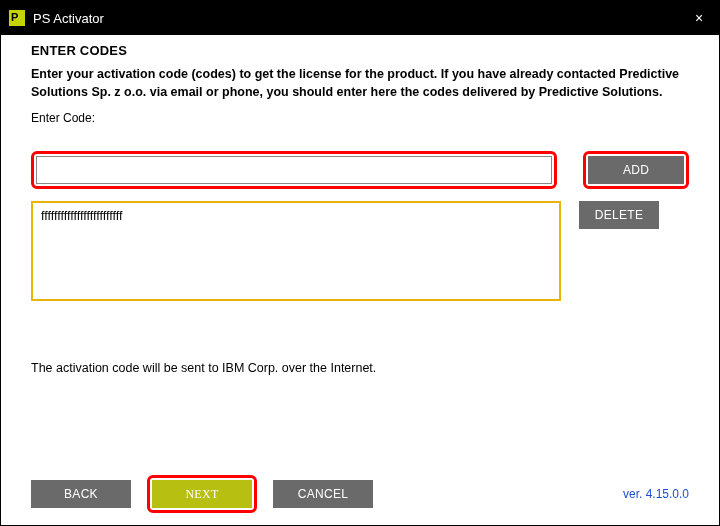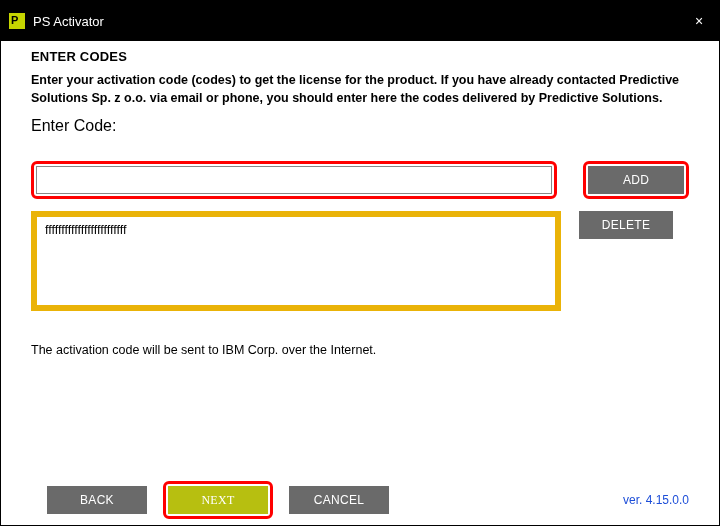--- a/index.html
+++ b/index.html
@@ -8,21 +8,21 @@
     font-family: "Segoe UI", Arial, sans-serif;
     background: #fff;
     width: 720px;
     height: 526px;
     overflow: hidden;
     border: 1px solid #000;
   }
   .titlebar {
     background: #000;
     color: #fff;
-    height: 40px;
+    height: 34px;
     display: flex;
     align-items: center;
     padding: 0 8px;
     font-size: 13px;
   }
   .titlebar .icon {
     width: 16px;
     height: 16px;
     background: #c5d400;
     margin-right: 8px;
@@ -58,21 +58,21 @@
     margin-bottom: 8px;
     letter-spacing: 0.2px;
   }
   .desc {
     font-size: 12.5px;
     line-height: 1.4;
     margin-bottom: 10px;
     font-weight: bold;
   }
   .label {
-    font-size: 16px;
+    font-size: 12px;
     margin-bottom: 20px;
   }
   .input-row {
     display: flex;
     align-items: center;
     gap: 26px;
     margin-top: 26px;
     margin-bottom: 12px;
     border-radius: 15px;
   }
@@ -110,37 +110,37 @@
   }
   .list-row {
     display: flex;
     gap: 18px;
     align-items: flex-start;
   }
   .code-list {
     flex: 1;
     max-width: 530px;
     height: 100px;
-    border: 6px solid #eab308;
+    border: 2px solid #eab308;
     font-size: 12.5px;
     padding: 6px 8px;
     overflow: auto;
     background: #fff;
   }
   .btn-delete {
-    width: 94px;
+    width: 80px;
     height: 28px;
   }
   .note {
     font-size: 12.5px;
-    margin-top: 32px;
+    margin-top: 60px;
   }
   .footer {
     position: absolute;
-    left: 46px;
+    left: 30px;
     right: 30px;
     bottom: 14px;
     display: flex;
     align-items: center;
     gap: 16px;
   }
   .btn-nav {
     width: 100px;
     height: 28px;
   }

